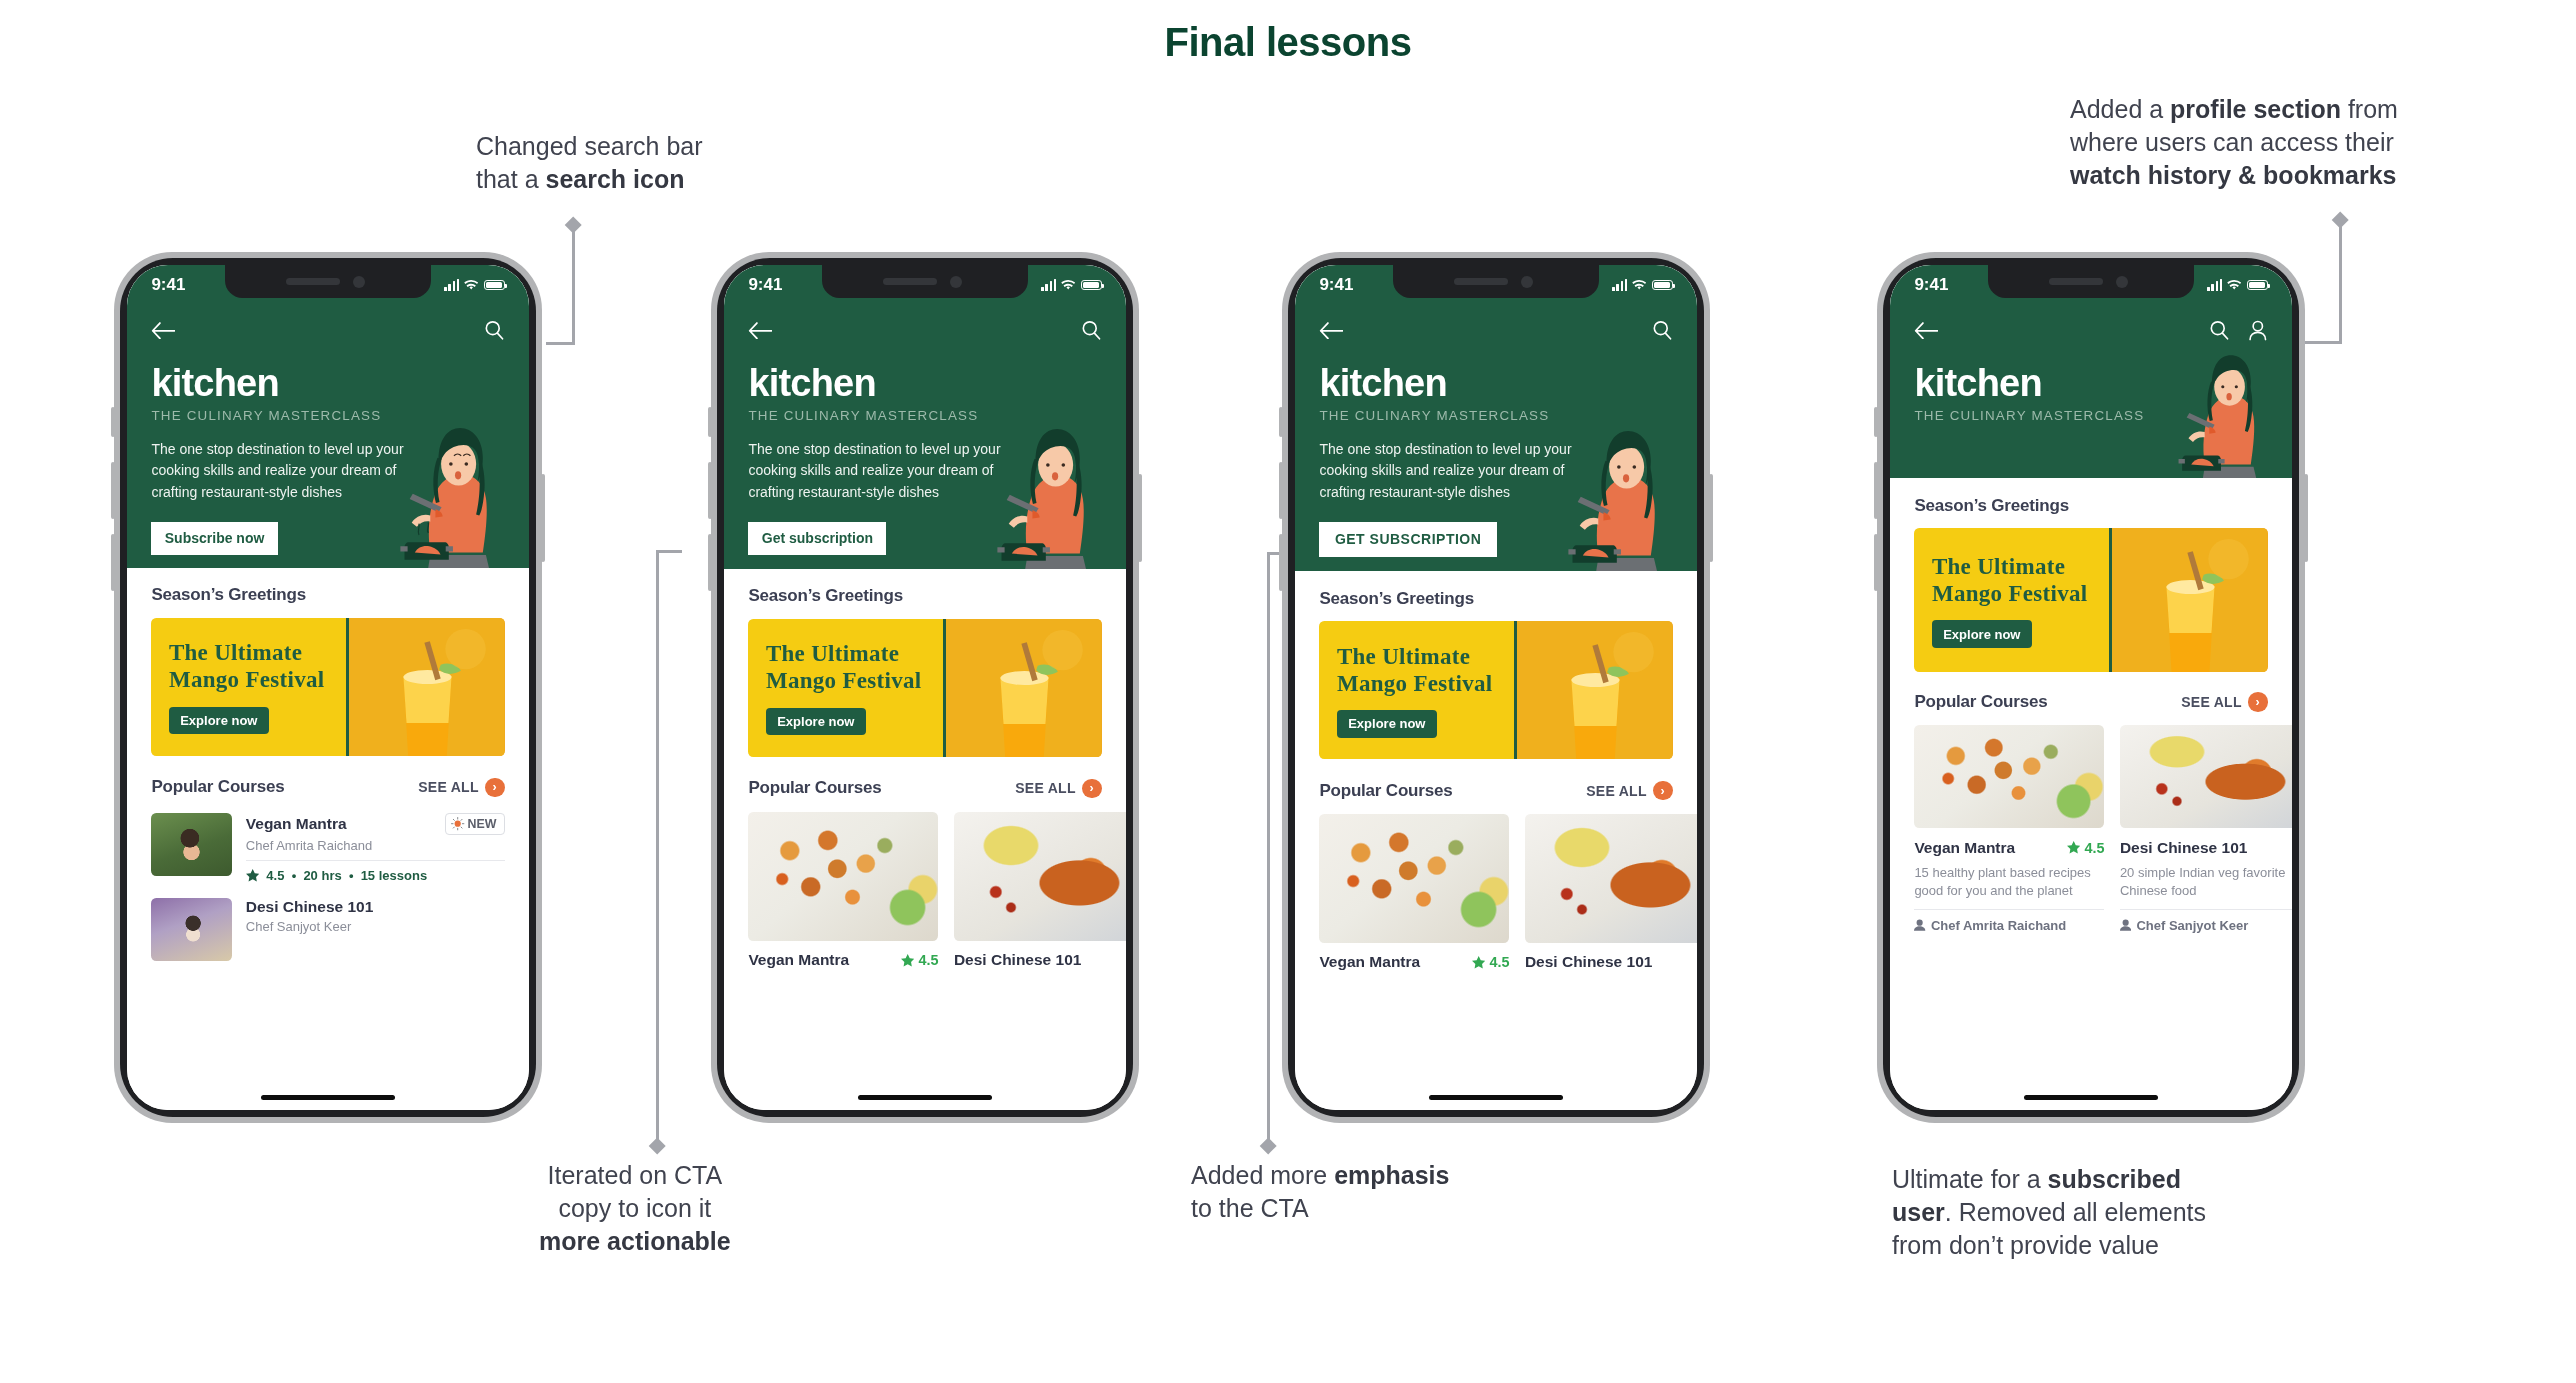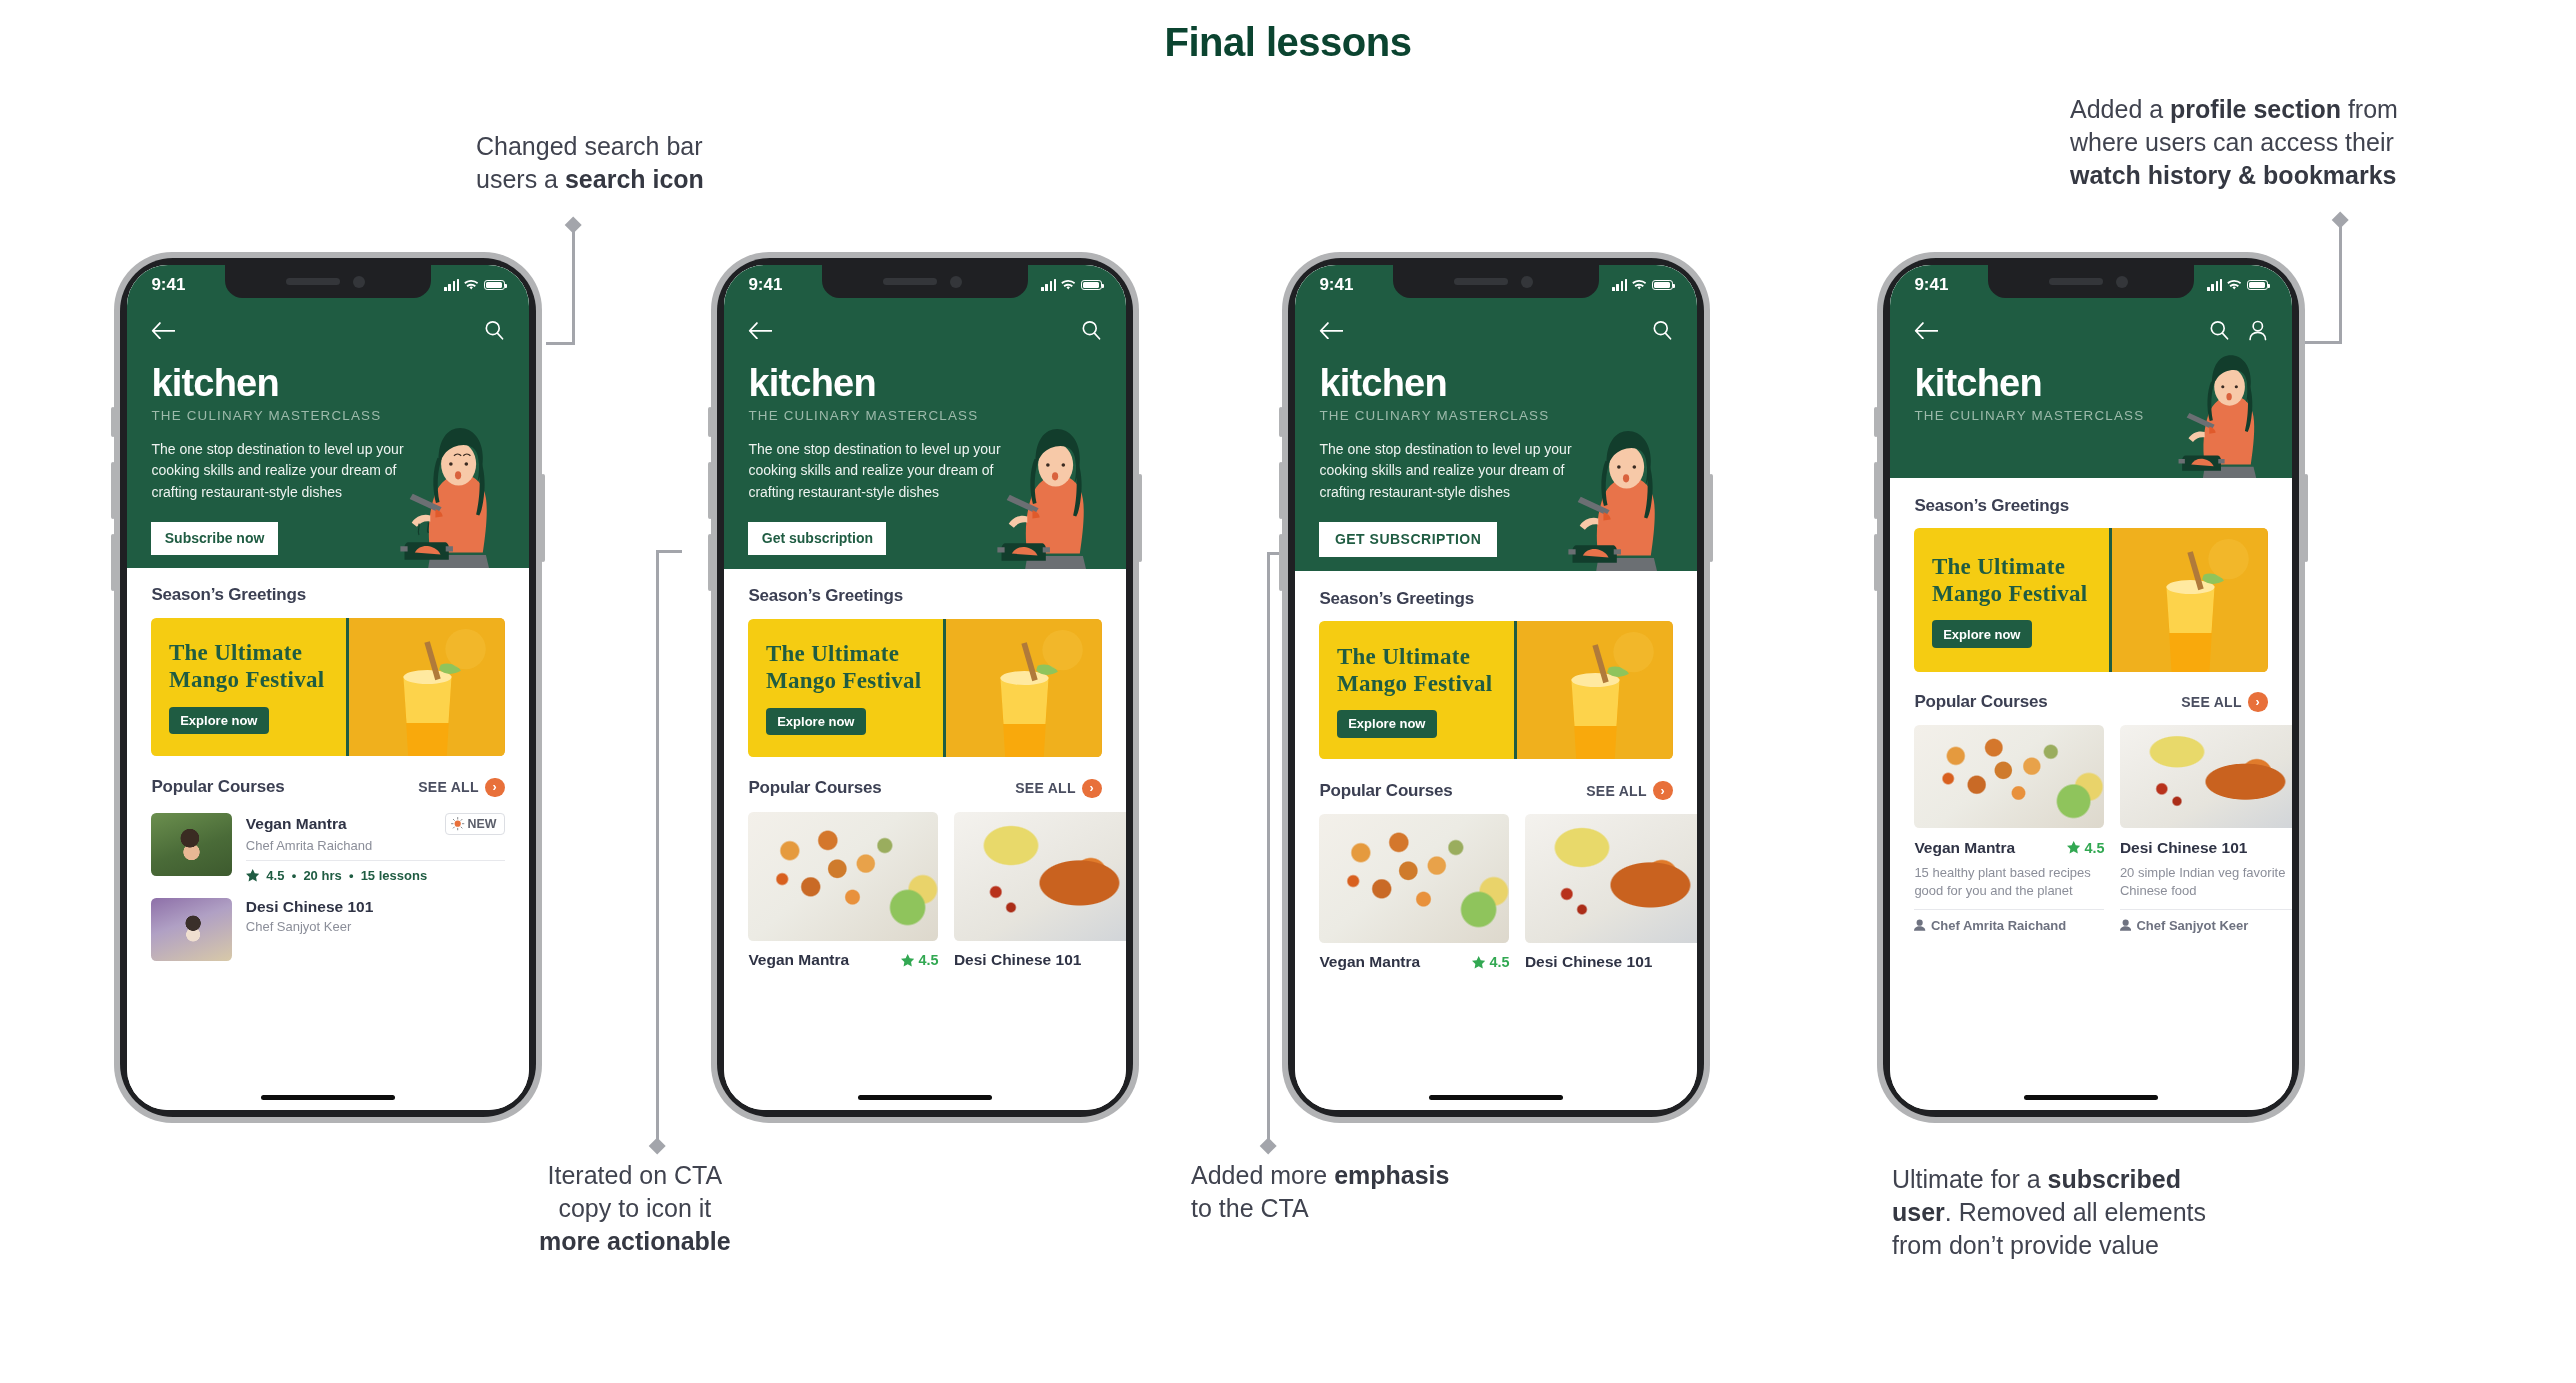--- a/index.html
+++ b/index.html
@@ -292,21 +292,21 @@
 <div class="diamond" style="left:651px; top:1140px;"></div>
 <div class="conn conn-v" style="left:656px; top:550px; height:592px;"></div>
 <div class="conn conn-h" style="left:656px; top:550px; width:26px;"></div>
 
 <div class="diamond" style="left:1262px; top:1140px;"></div>
 <div class="conn conn-v" style="left:1267px; top:552px; height:592px;"></div>
 <div class="conn conn-h" style="left:1267px; top:552px; width:26px;"></div>
 
 <div class="annotation" style="left:440px; top:130px;margin-left:36px;">
   <span class="ln"><span>Changed search bar</span></span>
-  <span class="ln"><span>users a </span><b>search icon</b></span>
+  <span class="ln"><span>that a </span><b>search icon</b></span>
 </div>
 
 <div class="annotation" style="left:2070px; top:93px;">
   <span class="ln"><span>Added a </span><b>profile section</b><span> from</span></span>
   <span class="ln"><span>where users can access their</span></span>
   <span class="ln"><b>watch history &amp; bookmarks</b></span>
 </div>
 
 <div class="annotation" style="left:539px; top:1159px;text-align:center;">
   <span class="ln"><span>Iterated on CTA</span></span>

